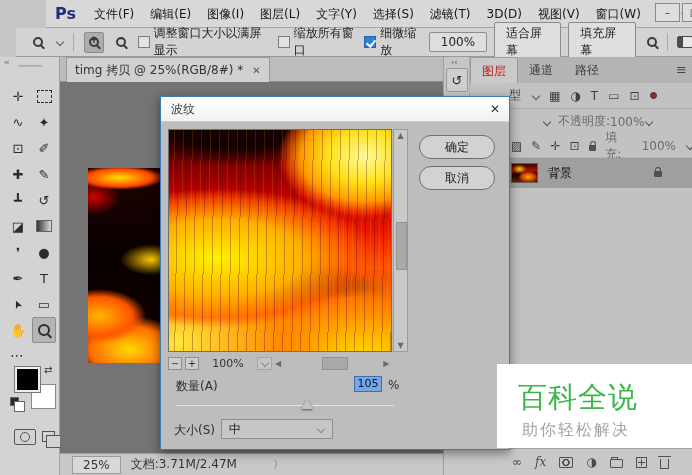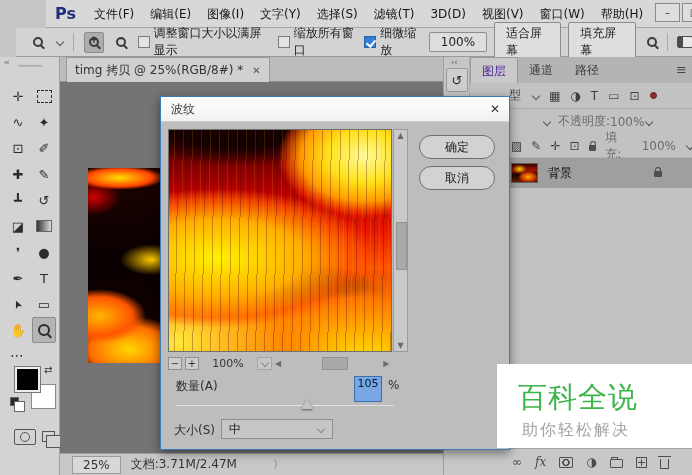--- a/index.html
+++ b/index.html
@@ -86,21 +86,21 @@
 
   
   .rightdock{position:absolute;left:443px;top:57px;width:249px;height:418px;background:#c2c2c2;border-left:1px solid #a0a0a0;}
   .dockstrip{position:absolute;left:0;top:0;width:26px;height:100%;background:#c6c6c6;border-right:1px solid #aeaeae;}
   .dockcollapse{position:absolute;left:7px;top:1px;font-size:8px;color:#555;}
   .histbtn{position:absolute;left:2px;top:11px;width:22px;height:24px;background:#cecece;border:1px solid #9a9a9a;border-radius:2px;
            display:flex;align-items:center;justify-content:center;font-size:13px;color:#333;}
   .panelgroup{position:absolute;left:26px;top:0;width:223px;height:100%;}
   .paneltabs{position:absolute;left:0;top:0;width:100%;height:26px;background:#b4b4b4;display:flex;}
   .ptab{padding:0 11px;line-height:26px;color:#3c3c3c;}
-  .ptab.active{background:#c9c9c9;border:1px solid #9a9a9a;border-bottom:none;color:#4c1d95;}
+  .ptab.active{background:#c9c9c9;border:1px solid #9a9a9a;border-bottom:none;color:#b91c1c;}
   .pmenu{position:absolute;right:6px;top:5px;font-size:13px;color:#444;}
   .prow{position:absolute;left:0;width:100%;display:flex;align-items:center;color:#3f3f3f;}
   .filterrow{top:26px;height:26px;border-bottom:1px solid #a9a9a9;}
   .blendrow{top:52px;height:25px;}
   .lockrow{top:77px;height:24px;border-bottom:1px solid #b2b2b2;}
   .dim{color:#6b6b6b;}
   .filterdot{width:7px;height:7px;border-radius:50%;background:#8c2f2f;border:1px solid #5f1f1f;}
   .lockico{display:inline-block;width:8px;height:6px;background:#4f4f4f;position:relative;border-radius:1px;margin-top:4px;}
   .lockico::before{content:"";position:absolute;left:1px;top:-4px;width:4px;height:4px;border:1px solid #4f4f4f;border-bottom:none;border-radius:3px 3px 0 0;}
   .layerrow{position:absolute;left:0;top:101px;width:100%;height:30px;background:#9f9f9f;display:flex;align-items:center;}
@@ -150,21 +150,21 @@
   .pzbtn{width:14px;height:13px;border:1px solid #8f8f8f;background:#cdcdcd;color:#333;font-size:10px;
          display:flex;align-items:center;justify-content:center;}
   .pzoomval{width:52px;text-align:center;color:#333;font-size:11px;}
   .pchevbox{width:15px;height:13px;border:1px solid #a5a5a5;background:#c6c6c6;display:flex;align-items:center;justify-content:center;}
   .htrack{position:relative;width:96px;height:13px;}
   .hthumb{position:absolute;left:38px;top:0;width:26px;height:13px;background:#a9a9a9;border:1px solid #939393;}
   .dokbtn{position:absolute;left:258px;width:76px;height:24px;border:1px solid #6f6f6f;border-radius:12px;
           background:#d2d2d2;display:flex;align-items:center;justify-content:center;color:#1d1d1d;}
   .okbtn{top:38px;} .cancelbtn{top:69px;}
   .amountrow{position:absolute;left:15px;top:281px;width:320px;height:16px;color:#2e2e2e;}
-  .amountval{position:absolute;left:178px;top:-2px;width:28px;height:26px;background:#79a7e3;border:1px solid #3c6fae;
+  .amountval{position:absolute;left:178px;top:-2px;width:28px;height:16px;background:#79a7e3;border:1px solid #3c6fae;
              color:#001a33;text-align:center;font-size:11px;line-height:14px;}
   .amountunit{position:absolute;left:212px;top:0;}
   .slider{position:absolute;left:15px;top:304px;width:218px;height:10px;}
   .strack{position:absolute;left:0;top:4px;width:100%;height:1px;background:#7f7f7f;border-bottom:1px solid #e2e2e2;}
   .sthumb{position:absolute;left:125px;top:-2px;width:0;height:0;border-left:6px solid transparent;border-right:6px solid transparent;
           border-bottom:10px solid #c3c3c3;filter:drop-shadow(0 1px 1px #555);}
   .sizerow{position:absolute;left:13px;top:325px;width:330px;height:20px;color:#2e2e2e;}
   .sizesel{position:absolute;left:47px;top:-3px;width:112px;height:20px;background:#c6c6c6;border:1px solid #8f8f8f;
            display:flex;align-items:center;padding-left:7px;color:#222;}
   .sizesel .chevico{position:absolute;right:8px;top:6px;border-color:#8a8a8a;}
@@ -177,20 +177,21 @@
 </head>
 <body>
 
 <div id="app">
 
   <div class="menubar">
     <span class="pslogo">Ps</span>
     <span class="menu">文件(F)</span>
     <span class="menu">编辑(E)</span>
     <span class="menu">图像(I)</span>
+    <span class="menu">图层(L)</span>
     <span class="menu">文字(Y)</span>
     <span class="menu">选择(S)</span>
     <span class="menu">滤镜(T)</span>
     <span class="menu">3D(D)</span>
     <span class="menu">视图(V)</span>
     <span class="menu">窗口(W)</span>
     <span class="menu">帮助(H)</span>
     <div class="winctl">
       <span class="wbtn">–</span>
       <span class="wbtn">□</span>

